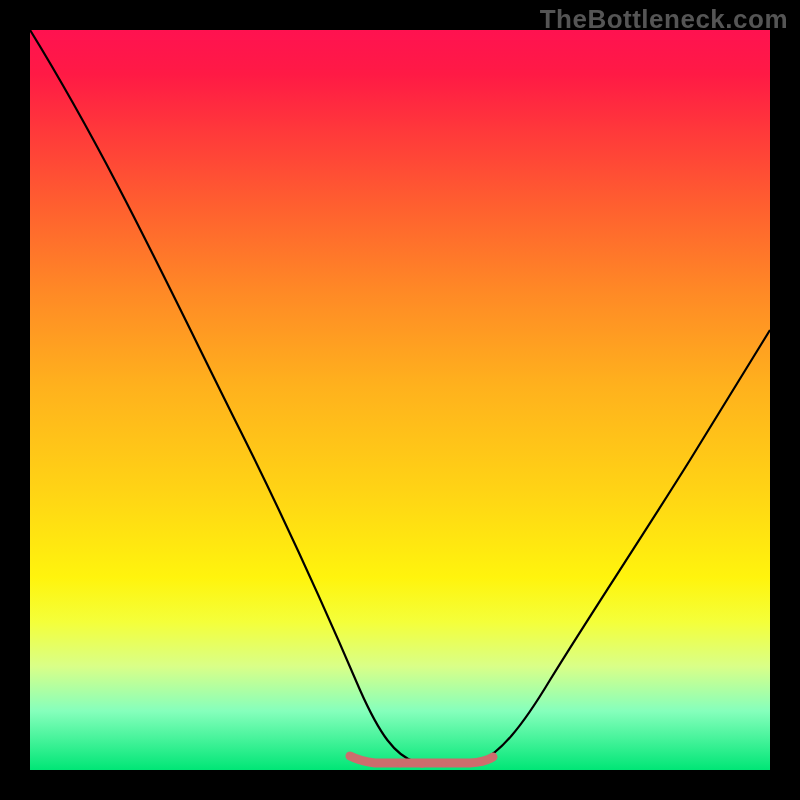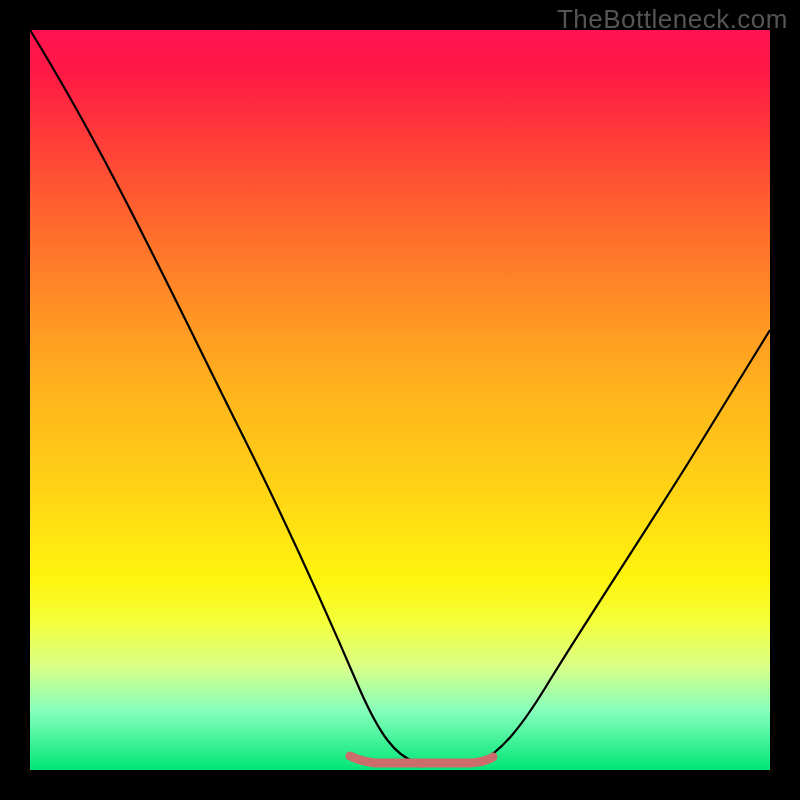--- a/index.html
+++ b/index.html
@@ -10,21 +10,21 @@
     background: #000;
     position: relative;
   }
   .watermark {
     position: absolute;
     top: 4px;
     right: 12px;
     color: #555;
     font-family: Arial, Helvetica, sans-serif;
     font-size: 26px;
-    font-weight: 400;
+    font-weight: 700;
     letter-spacing: 0.5px;
     z-index: 3;
   }
   .plot {
     position: absolute;
     left: 30px;
     top: 30px;
     width: 740px;
     height: 740px;
     background: linear-gradient(to bottom,

